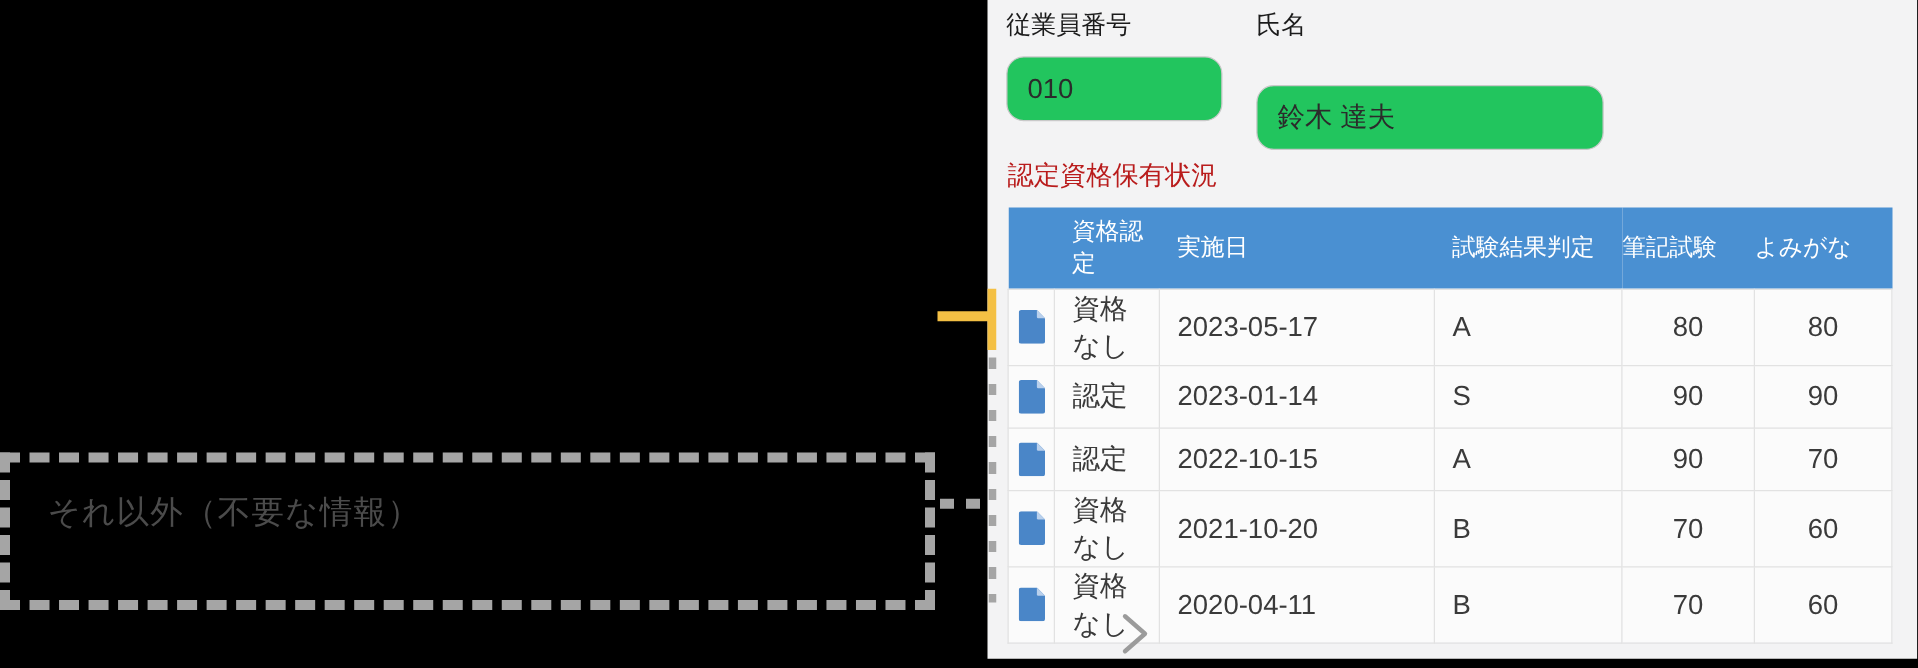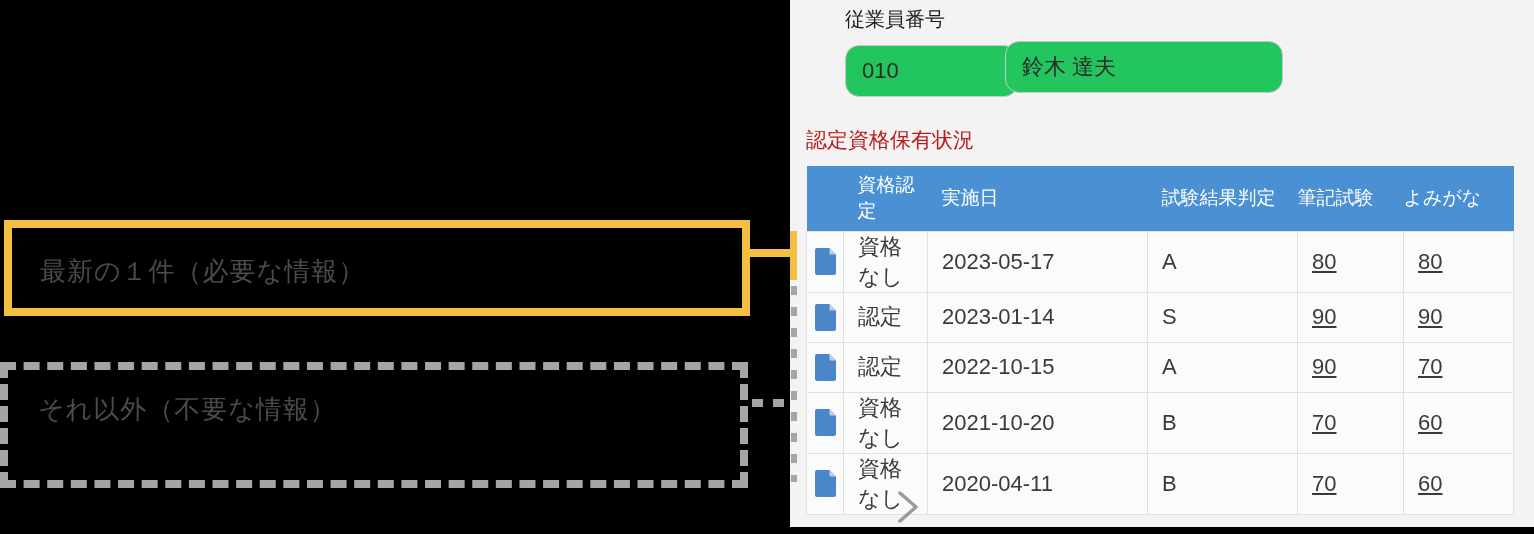--- a/index.html
+++ b/index.html
@@ -13,35 +13,35 @@
   .stage{position:relative;width:1534px;height:534px;background:#000;overflow:hidden;}
 
   
   .panel{position:absolute;left:790px;top:0;width:744px;height:527px;background:#f3f3f4;}
 
   .field{position:absolute;top:6px;}
   .field-label{font-size:20px;color:#1b1b1b;margin-bottom:12px;display:block;}
   .field-input{display:block;height:52px;background:#22c55e;border:1px solid #c9c9c9;
     border-radius:14px;font-size:22px;color:#2b2b2b;padding:0 16px;
     font-family:"Liberation Sans",sans-serif;}
-  .f1{left:15px;margin-left:40px;} .f1 .field-input{width:173px;}
+  .f1{left:15px;} .f1 .field-input{width:173px;}
   .f2{left:215px;} .f2 .field-input{width:278px;margin-top:35px;}
   .f3{left:518px;} .f3 .field-input{width:219px;}
 
   .section-title{position:absolute;left:16px;top:126px;font-size:21px;color:#b91c1c;}
 
   .cert-table{position:absolute;left:16px;top:166px;border-collapse:collapse;padding-left:12px;}
   .cert-table thead th{background:var(--hblue);color:#ffffff;font-size:19px;
     font-weight:400;height:65px;border:none;}
   .cert-table th.al{text-align:left;padding-left:14px;}
   .cert-table th.ar{text-align:left;padding-right:14px;}
   .cert-table tbody td{height:50px;background:#fbfbfb;border:1px solid #e2e2e2;
     font-size:22px;color:#3a3a3a;padding:0 14px;text-align:left;vertical-align:middle;}
   .cert-table td.c-icon{text-align:center;padding:0;}
-  .cert-table td.num{text-align:left;text-decoration:underline;}
+  .cert-table td.num{text-align:center;}
 
   .doc-icon{display:inline-block;vertical-align:middle;}
   .doc-body{fill:var(--icoblue);}
   .doc-fold{fill:#b9d0ec;}
 
   .pager{position:absolute;left:96px;top:488px;width:42px;height:38px;
     display:flex;align-items:center;justify-content:center;cursor:pointer;}
 
   
   .ann-label{font-size:26px;color:#4b4b4b;letter-spacing:1px;}
@@ -63,20 +63,21 @@
 
 <div class="stage">
 
   <div class="panel">
 
     <div class="field f1">
       <span class="field-label">従業員番号</span>
       <input class="field-input" type="text" value="010" style="">
     </div>
     <div class="field f2">
+      <span class="field-label">氏名</span>
       <input class="field-input" type="text" value="鈴木 達夫" style="">
     </div>
 
     <div class="section-title">認定資格保有状況</div>
 
     <table class="cert-table">
       <colgroup>
         <col style="width:37px">
           <col style="width:84px">
           <col style="width:220px">
@@ -163,23 +164,20 @@
       </tbody>
     </table>
 
     <div class="pager">
       <svg width="30" height="36" viewBox="0 0 30 36">
         <polyline points="8,4 24,18 8,32" fill="none" stroke="#9b9b9b" stroke-width="3.5" stroke-linecap="round" stroke-linejoin="round"></polyline>
       </svg>
     </div>
   </div>
 
-  <div class="ann-solid">
-    <span class="ann-label">最新の１件（必要な情報）</span>
-  </div>
   <div class="conn-h-solid"></div>
   <div class="conn-v-solid"></div>
 
   <div class="ann-dashed">
     <span class="ann-label">それ以外（不要な情報）</span>
   </div>
   <div class="conn-h-dashed"></div>
   <div class="conn-v-dashed"></div>
 
 </div>

